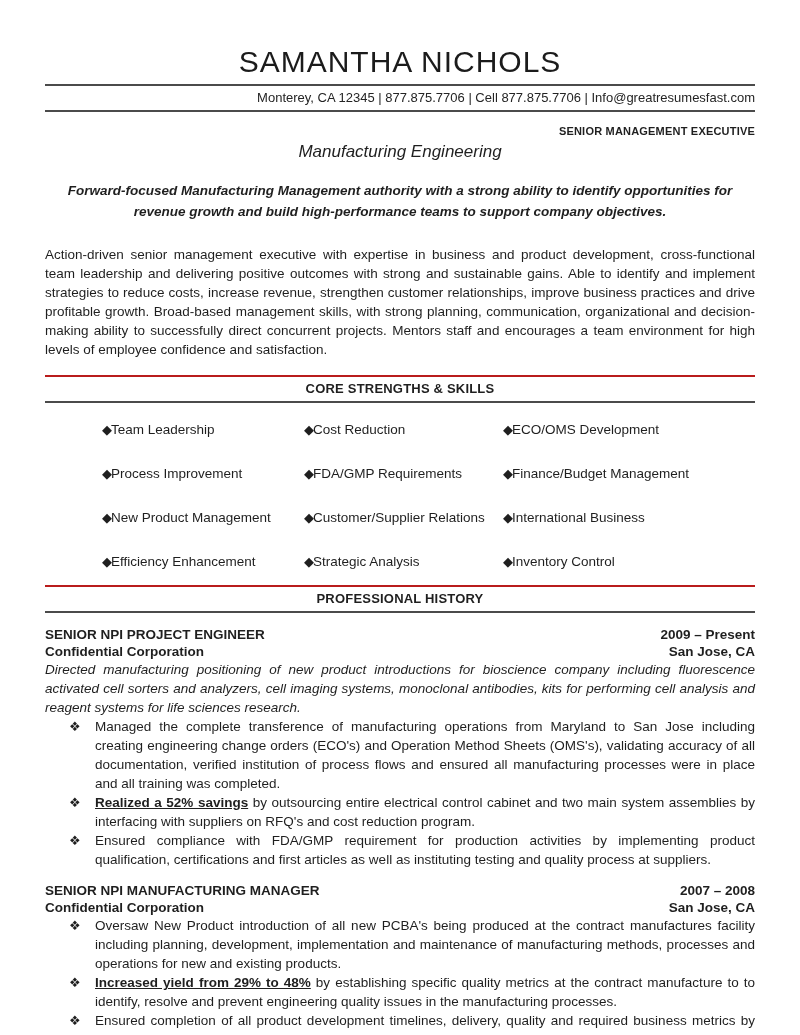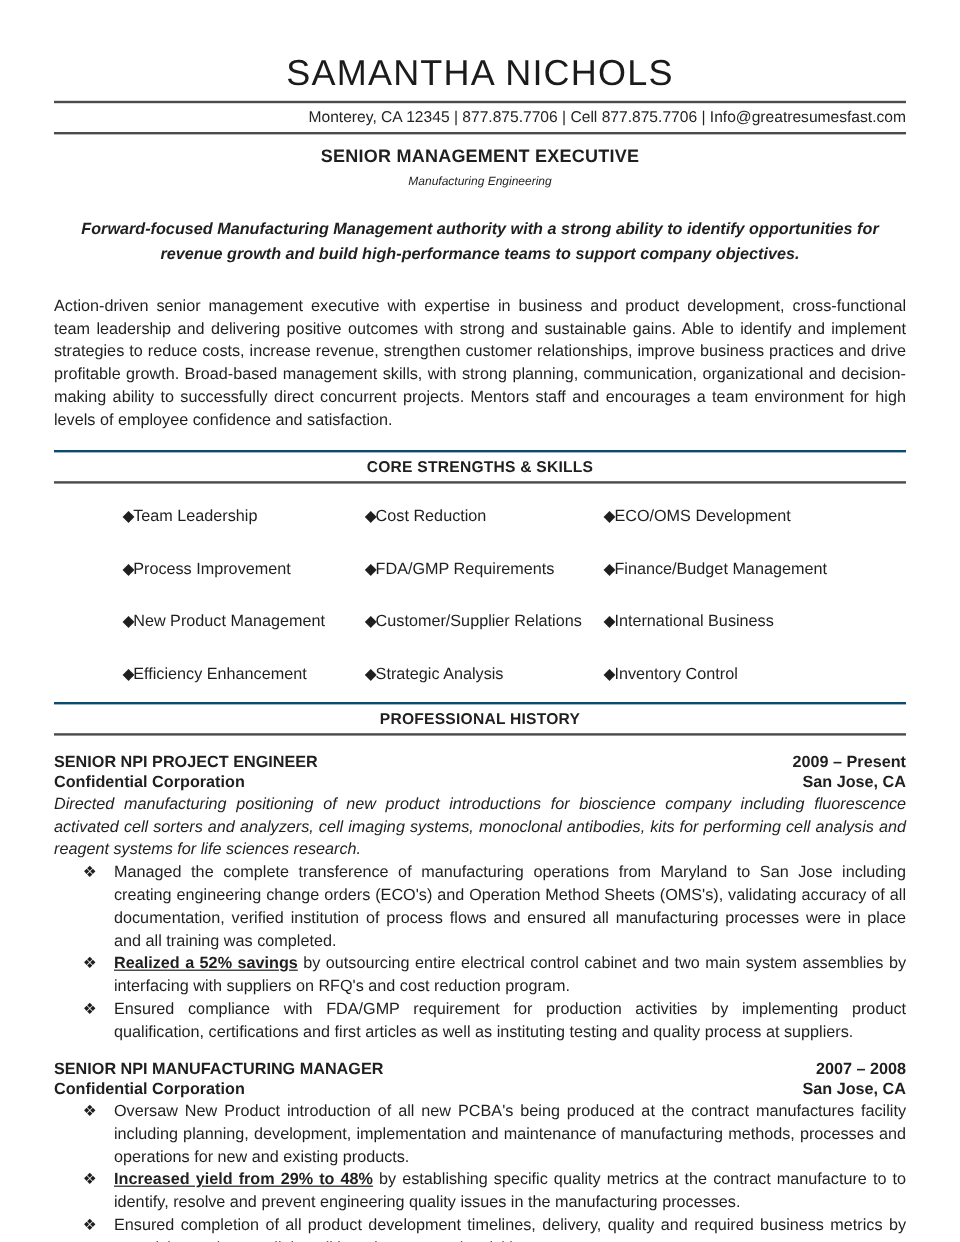--- a/index.html
+++ b/index.html
@@ -33,30 +33,30 @@
     padding: 3px 0 4px 0;
   }
   .contact {
     text-align: right;
     font-size: 13px;
     line-height: 17px;
     color: #242424;
   }
   .doc-title {
     margin-top: 9px;
-    text-align: center;
-    font-size: 15px;
+    text-align: right;
+    font-size: 11px;
     line-height: 20px;
     font-weight: 700;
     letter-spacing: 0.2px;
   }
   .doc-subtitle {
     margin-top: 2px;
     text-align: center;
-    font-size: 10px;
+    font-size: 17px;
     line-height: 17px;
     font-style: italic;
   }
   
   .tagline {
     margin: 20px auto 0 auto;
     max-width: 702px;
     text-align: center;
     font-size: 13.5px;
     line-height: 21px;
@@ -65,21 +65,21 @@
   }
   .summary {
     margin-top: 23px;
     text-align: justify;
     font-size: 13.5px;
     line-height: 19px;
   }
   
   .section-heading {
     margin-top: 16px;
-    border-top: 2px solid #0c4a6e;
+    border-top: 2px solid #b91c1c;
     border-bottom: 2px solid #4b4b4b;
     text-align: center;
     font-size: 13px;
     line-height: 16px;
     font-weight: 700;
     padding: 4px 0 4px 0;
     letter-spacing: 0.2px;
   }
   
   .skills-grid {

